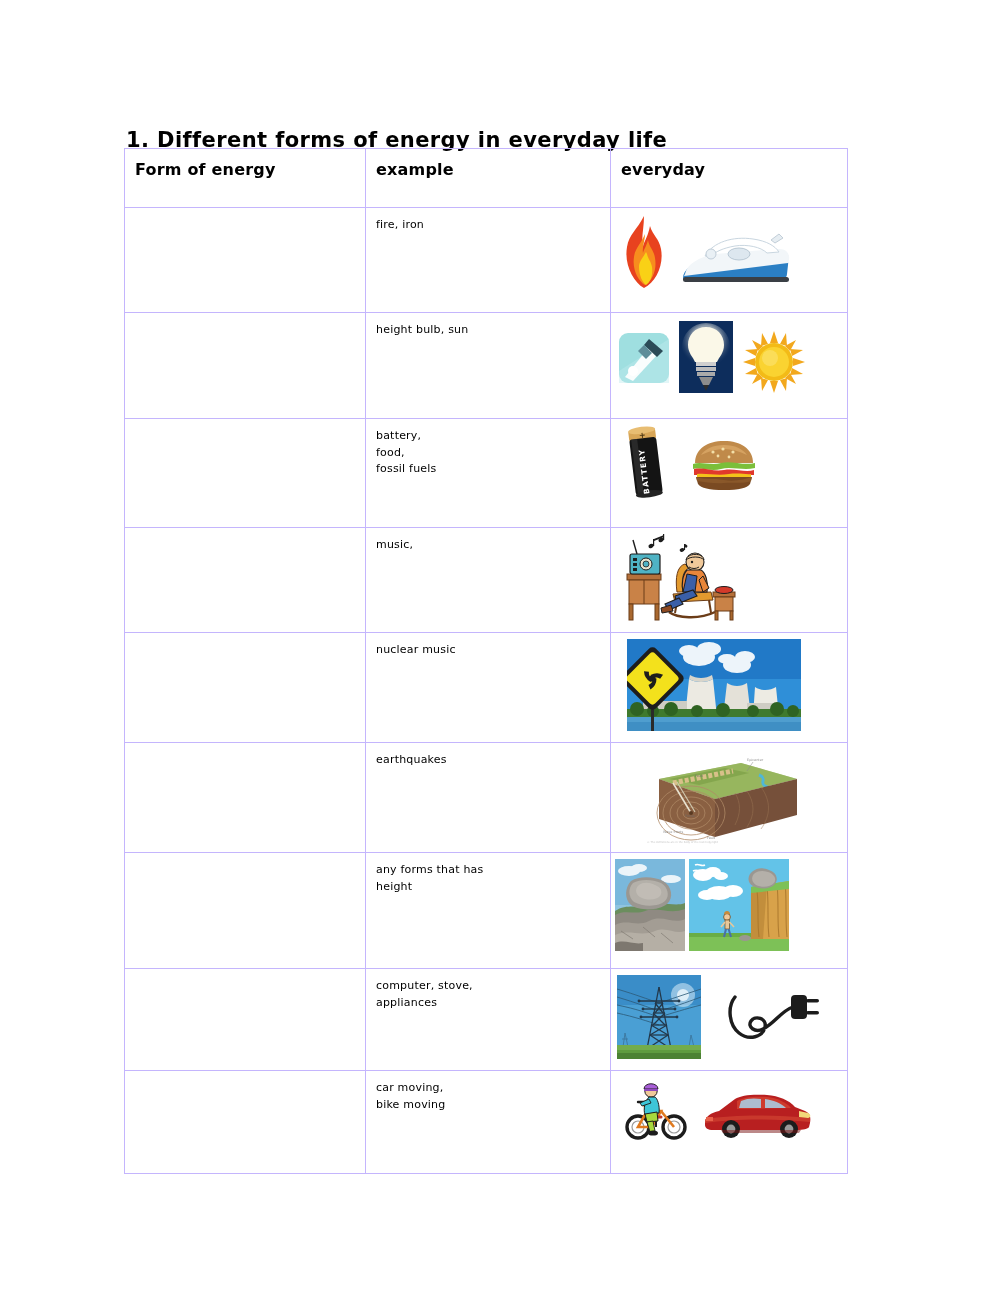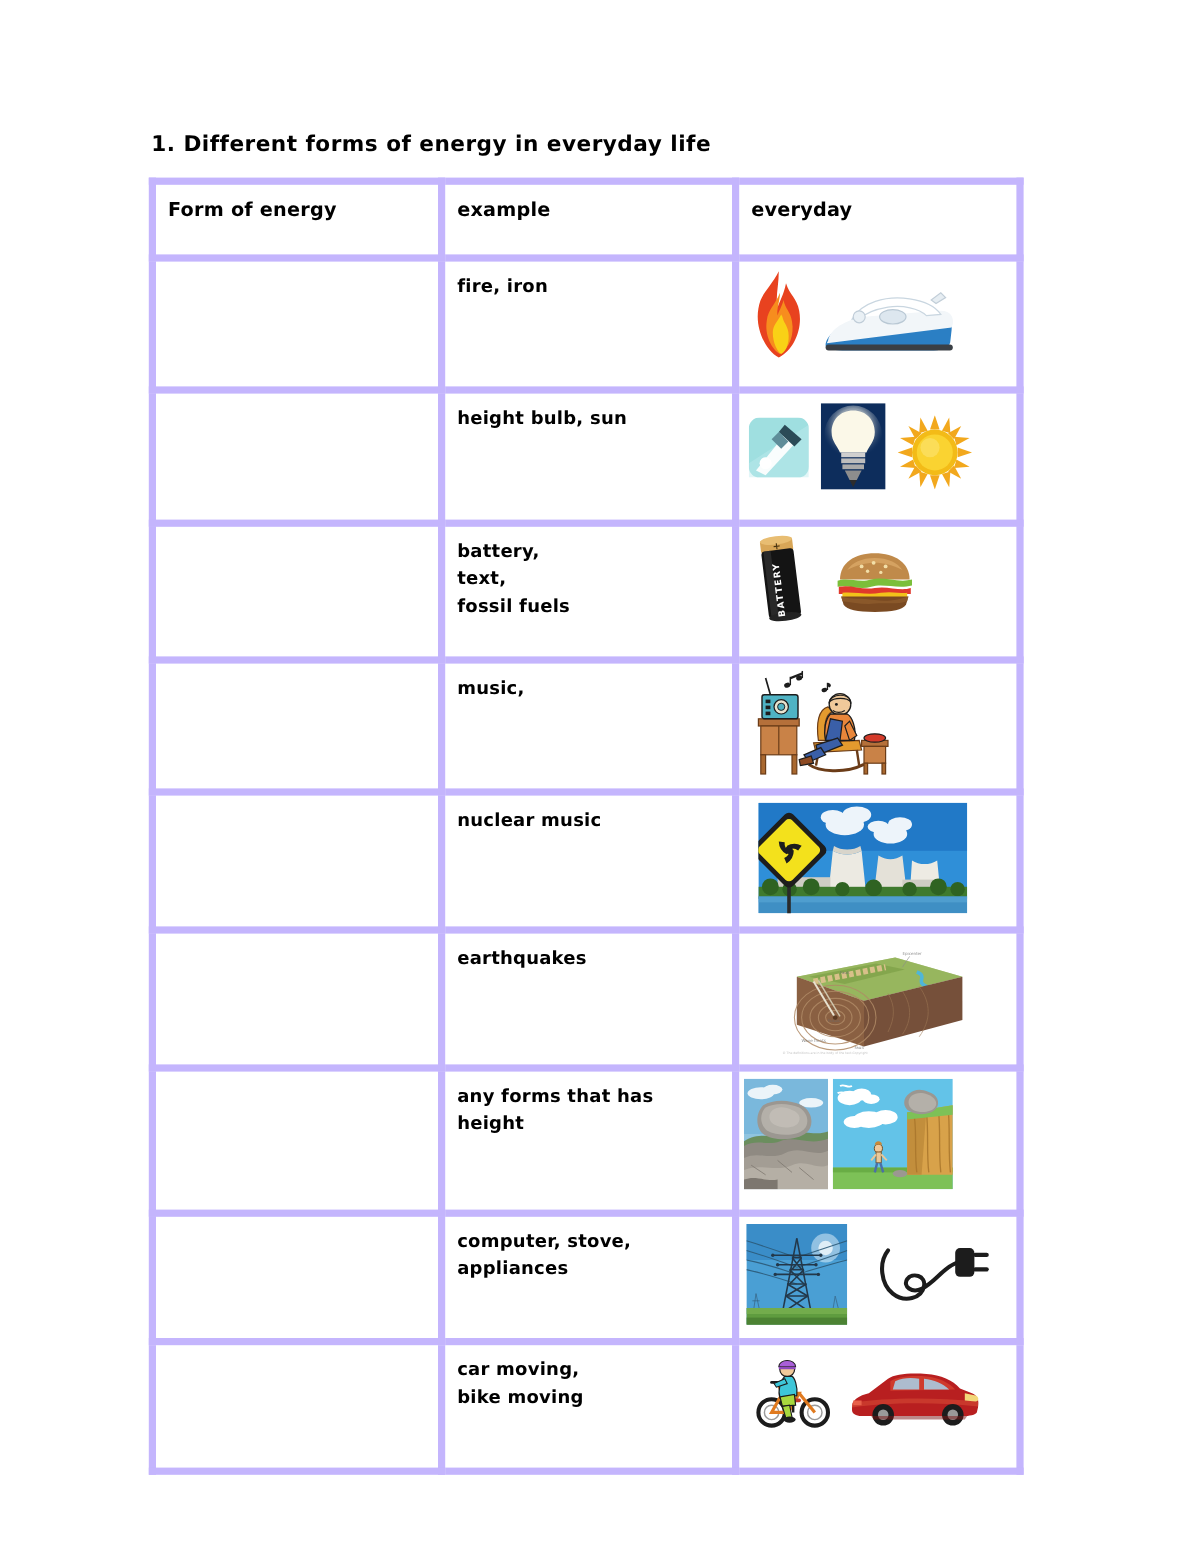--- a/index.html
+++ b/index.html
@@ -21,52 +21,52 @@
     left: 0; top: 0;
     width: 1000px;
     height: 1291px;
     background: #ffffff;
   }
 
   
   .worksheet-title {
     position: absolute;
     left: 126px;
-    top: 110px;
+    top: 128px;
     font-family: "DejaVu Sans", sans-serif;
-    font-size: 18px;
+    font-size: 21px;
     font-weight: 700;
     letter-spacing: 0.4px;
     color: #000;
     white-space: nowrap;
   }
 
   
   .energy-table {
     position: absolute;
     left: 124px;
     top: 148px;
     width: 723px;
     border-collapse: collapse;
     table-layout: fixed;
   }
   .energy-table td {
-    border: 6px solid #c4b5fd;
+    border: 1px solid #c4b5fd;
     vertical-align: top;
     padding: 0;
   }
   .col-form  { width: 241px; }
   .col-ex    { width: 245px; }
   .col-pic   { width: 237px; }
 
   .cell-text {
     padding: 9px 0 0 10px;
     font-family: "DejaVu Sans", sans-serif;
-    font-size: 15px;
-    font-weight: 700;
+    font-size: 11px;
+    font-weight: 400;
     line-height: 1.52;
     letter-spacing: 0.2px;
     color: #000;
     white-space: pre-line;
   }
   .header-row td { height: 58px; }
   .header-row .cell-text { font-size: 16px; font-weight: 600; }
 
   .pic-cell-inner {
     display: flex;
@@ -227,21 +227,21 @@
           </div>
         </td>
       </tr>
 
       <tr class="r3">
         <td class="blank-cell">
           <div class="cell-text"></div>
         </td>
         <td>
           <div class="cell-text">battery,
-text,
+food,
 fossil fuels</div>
         </td>
         <td>
           <div class="pic-cell-inner" style="gap:22px; padding-top:6px; padding-left:12px;">
 
             <span class="art">
               <svg width="46" height="74" viewBox="0 0 46 74">
                 <g transform="rotate(-7 23 37)">
                   <rect x="9" y="4" width="27" height="11" rx="2" fill="#d8a657"></rect>
                   <rect x="9" y="13" width="27" height="56" rx="3" fill="#141414"></rect>

